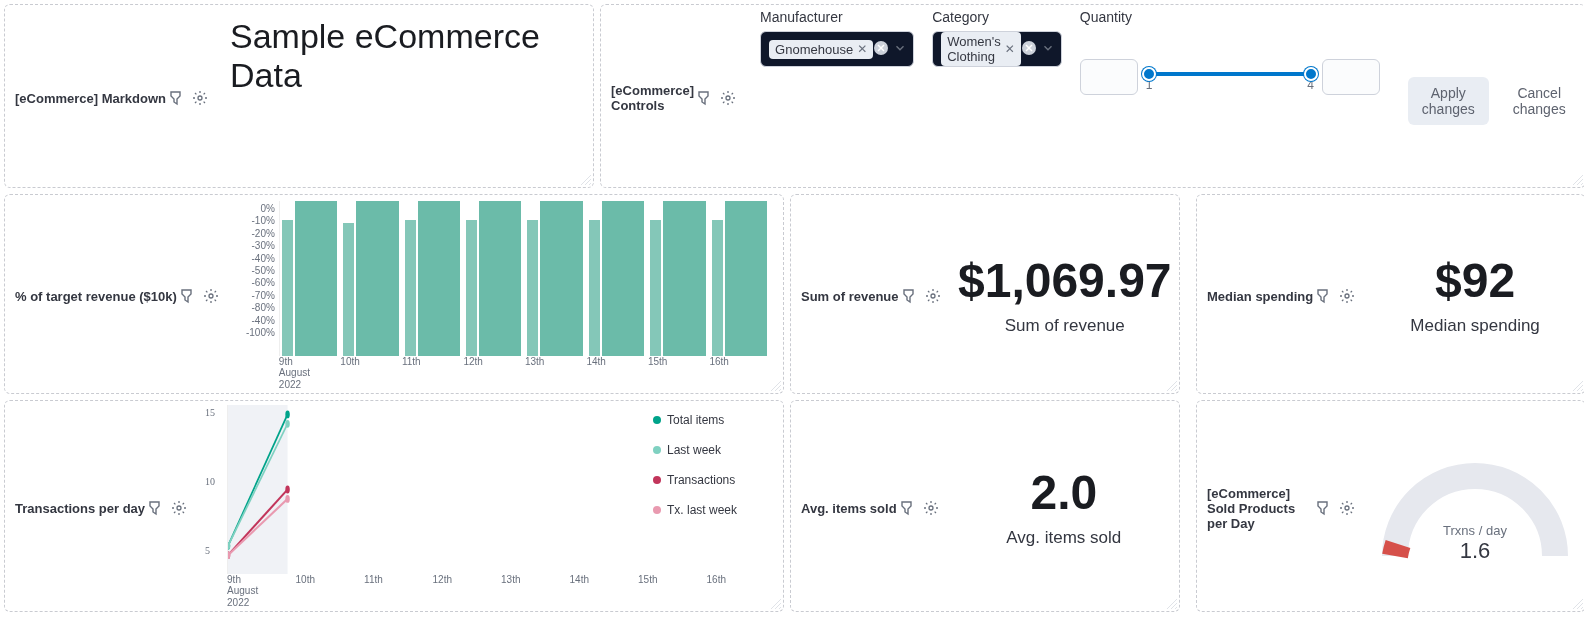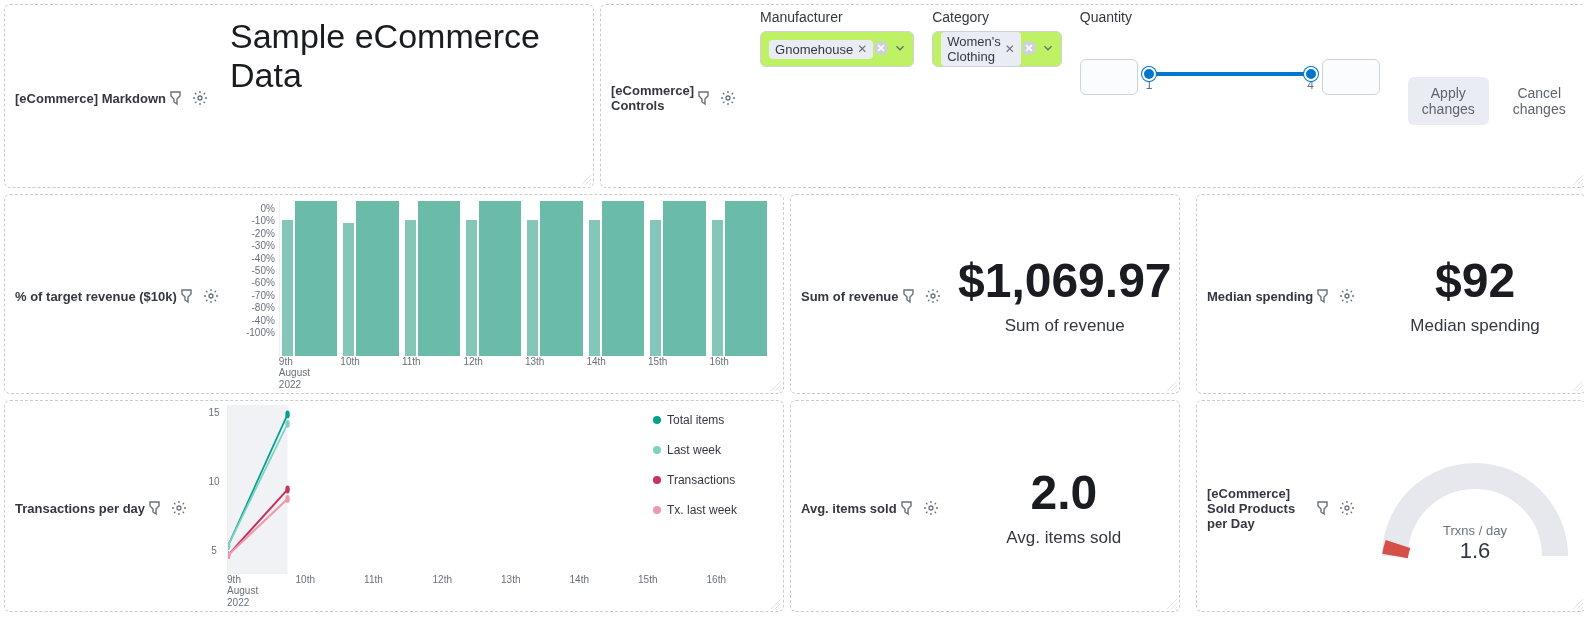--- a/index.html
+++ b/index.html
@@ -52,21 +52,21 @@
   .md-text a { color:#1a1c21; text-decoration: underline;}
 
   
   .controls-row { display:flex; gap:18px; padding: 4px 14px 0 14px;}
   .ctrl-group { display:flex; flex-direction:column; flex:1;}
   .ctrl-group.qty { flex: 0 0 300px; gap: 28px;}
   .ctrl-label { font-size:14px; font-weight:400; color:#343741; margin-bottom:6px;}
   .combo {
     display:flex; align-items:center;
     border:1px solid #ced2db; border-radius:6px;
-    background:#bef264; height:36px; padding:0 6px 0 8px;
+    background:#0f172a; height:36px; padding:0 6px 0 8px;
   }
   .pill {
     background:#e9edf3; color:#343741;
     border-radius:4px; padding:2px 6px; font-size:13px;
     display:inline-flex; align-items:center; gap:4px;
   }
   .pill-x { color:#69707d; font-size:12px; }
   .combo .spacer{flex:1;}
   .combo .clr{ color:#98a2b3; margin-right:4px;}
   .combo .chev{ color:#69707d;}
@@ -99,21 +99,21 @@
   .xaxis .tick{flex:1;text-align:left;}
   .xextra{font-size:10px;color:#69707d;padding-left:38px;line-height:1.2;}
 
   
   .metric-body{flex:1;display:flex;flex-direction:column;align-items:center;justify-content:center;}
   .metric-value{font-size:48px;font-weight:700;color:#1a1c21;}
   .metric-label{font-size:17px;color:#343741;margin-top:8px;}
 
   
   .line-wrap{display:flex;flex:1;}
-  .line-yaxis{display:flex;flex-direction:column;justify-content:space-between;font-size:10px;color:#69707d;width:22px;text-align:center;padding:2px 4px 18px 0;}
+  .line-yaxis{display:flex;flex-direction:column;justify-content:space-between;font-size:10px;color:#69707d;width:22px;text-align:left;padding:2px 4px 18px 0;font-family:Liberation Serif, serif;}
   .line-plot{flex:1;position:relative;border-left:1px solid #eee;}
   .legend{display:flex;flex-direction:column;gap:16px;font-size:12px;color:#343741;padding:8px 4px 0 8px;width:130px;}
   .legend-row{display:flex;align-items:center;gap:6px;}
   .swatch{width:8px;height:8px;border-radius:50%;}
 
   
   .gauge-wrap{flex:1;display:flex;align-items:center;justify-content:center;position:relative;}
   .gauge-text{position:absolute;text-align:center;top:58%;}
   .gauge-label{font-size:13px;color:#69707d;}
   .gauge-val{font-size:22px;font-weight:400;color:#343741;}

